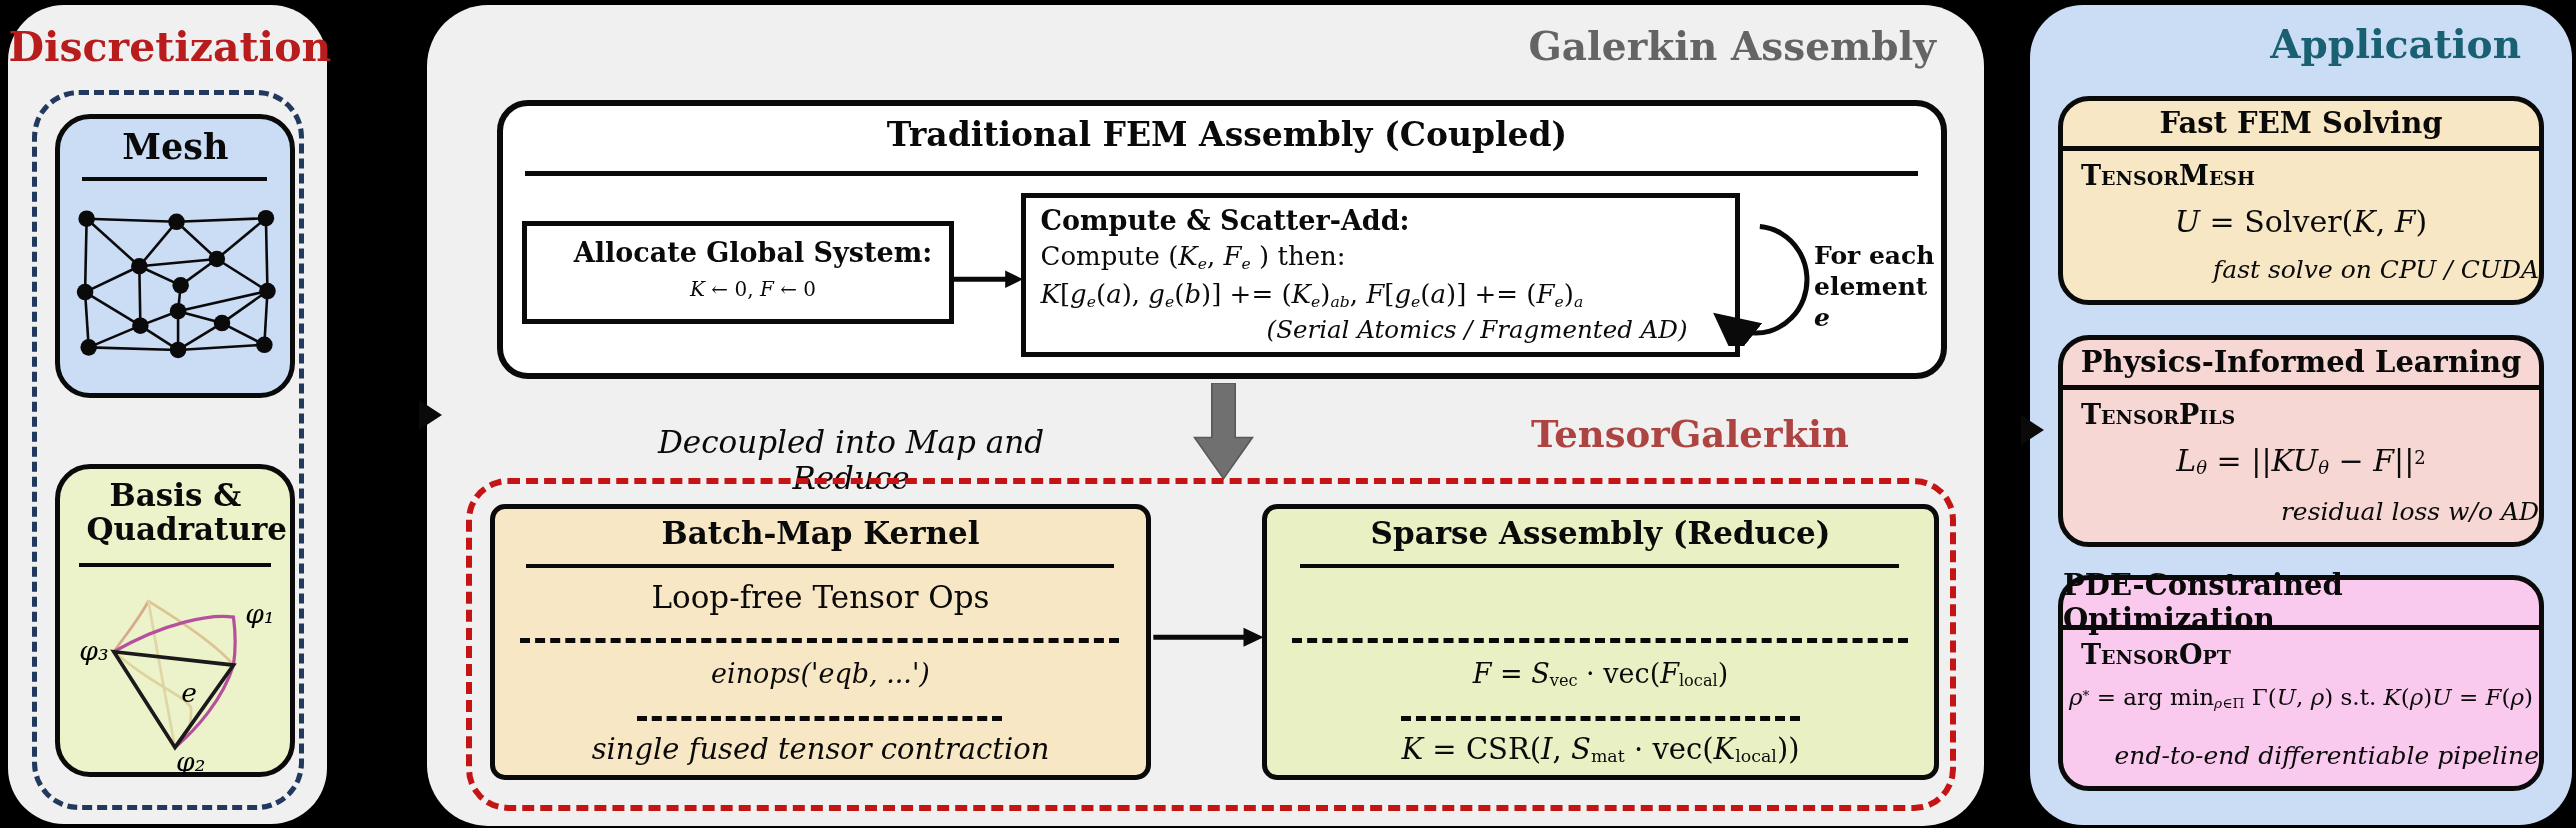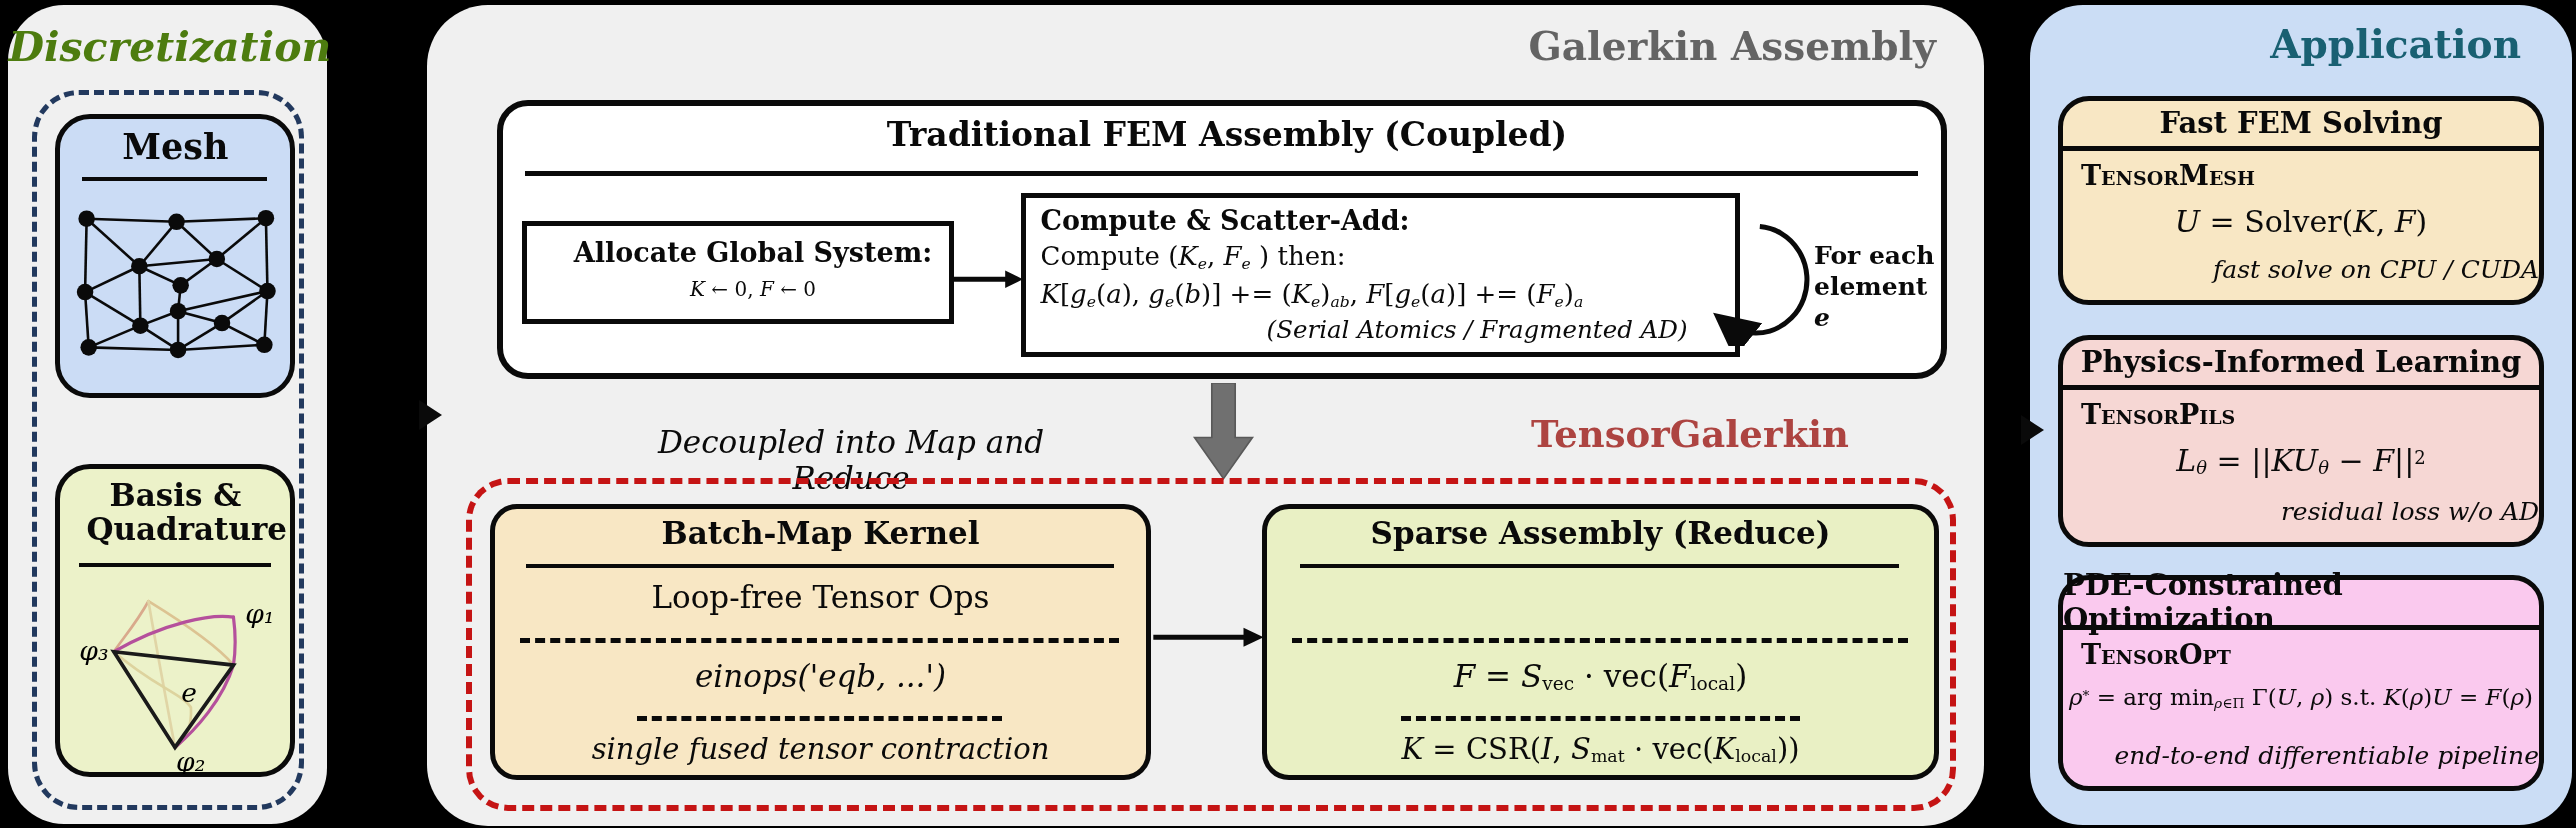--- a/index.html
+++ b/index.html
@@ -4,21 +4,21 @@
 <style>
   * { margin:0; padding:0; box-sizing:border-box; }
   html,body { background:#000; }
   body { font-family:"DejaVu Serif","Liberation Serif",serif; color:#0a0a0a; }
   #root { position:relative; width:2576px; height:828px; background:#000; overflow:hidden; }
   .panel { position:absolute; background:#f0f0f0; }
 
   
   .panel-left { left:8.4px; top:4.5px; width:319px; height:819px; border-radius:56px; }
   .ltitle { position:absolute; top:18px; left:0; width:100%; text-align:center;
-            font-size:41px; font-weight:bold; color:#4d7c0f;font-style:italic; }
+            font-size:41px; font-weight:bold; color:#b91c1c; }
   .ldash { position:absolute; left:23.4px; top:85px; width:272px; height:720px;
            border:5px dashed #22395E; border-radius:47px; }
   .card { position:absolute; border:5px solid #0a0a0a; border-radius:35px; }
   .mesh-card  { left:47px; top:109px;  width:240px; height:284px; background:#CBDCF5; }
   .basis-card { left:47px; top:459px;  width:240px; height:313px; background:#ECF2C9; }
   .ctitle { position:absolute; top:9px; left:0; width:100%; text-align:center;
             font-size:35px; font-weight:bold; line-height:1.1; }
   .basis-card .ctitle { font-size:31px; padding:0 26px; }
   .hrule { position:absolute; background:#0a0a0a; height:4.5px; }
   .mesh-card .hrule  { top:58px; left:22px;  width:185px; }
@@ -47,33 +47,33 @@
   .loop-svg { position:absolute; left:1204px; top:115px; width:139px; height:125px; }
   .loop-label { position:absolute; left:1311px; top:134px; width:128px;
                 font-size:25px; font-weight:bold; line-height:1.25; }
   .decouple-note { position:absolute; left:212px; top:419px; width:424px; text-align:center;
                    font-size:31px; font-style:italic; }
   .big-arrow { position:absolute; left:763px; top:378px; width:67px; height:99px; }
   .brand { position:absolute; left:1104px; top:407px; width:290px; text-align:center;
            font-size:37px; font-weight:bold; color:#AD4441; }
   .red-dashed { position:absolute; left:39px; top:473px; width:1490px; height:333px;
                 border:6.1px dashed #C51414; border-radius:42px; }
-  .mr-box { position:absolute; top:499px; height:276px; border:5.6px solid #0a0a0a; border-radius:27px; }
+  .mr-box { position:absolute; top:499px; height:276px; border:5.6px solid #0a0a0a; border-radius:15px; }
   .map-box { left:63px; width:661px; background:#F8E7C4; }
   .reduce-box { left:835px; width:677px; background:#E9F0C4; }
   .mr-title { position:absolute; top:6.7px; left:0; width:100%; text-align:center; font-size:31px; font-weight:bold; }
   .mr-rule { position:absolute; top:55px; height:4.5px; background:#0a0a0a; }
   .map-box .mr-rule { left:31px; width:588px; }
   .reduce-box .mr-rule { left:33px; width:599px; }
   .mr-row { position:absolute; left:0; width:100%; text-align:center; }
   .row1 { top:70px; font-size:31px; }
   .dash1 { position:absolute; top:129px; border-top:5px dashed #0a0a0a; }
   .map-box .dash1 { left:25px; width:599px; }
   .reduce-box .dash1 { left:25px; width:616px; }
-  .row2 { top:149px; font-size:31px; }
+  .row2 { top:149px; font-size:27px; }
   .dash2 { position:absolute; top:207px; border-top:5px dashed #0a0a0a; }
   .map-box .dash2 { left:142px; width:365px; }
   .reduce-box .dash2 { left:134px; width:399px; }
   .row3 { top:223px; font-size:29px; }
   .italic { font-style:italic; }
   .reduce-box .row1 { font-size:30px; }
 
   .harrow { position:absolute; }
 
   

